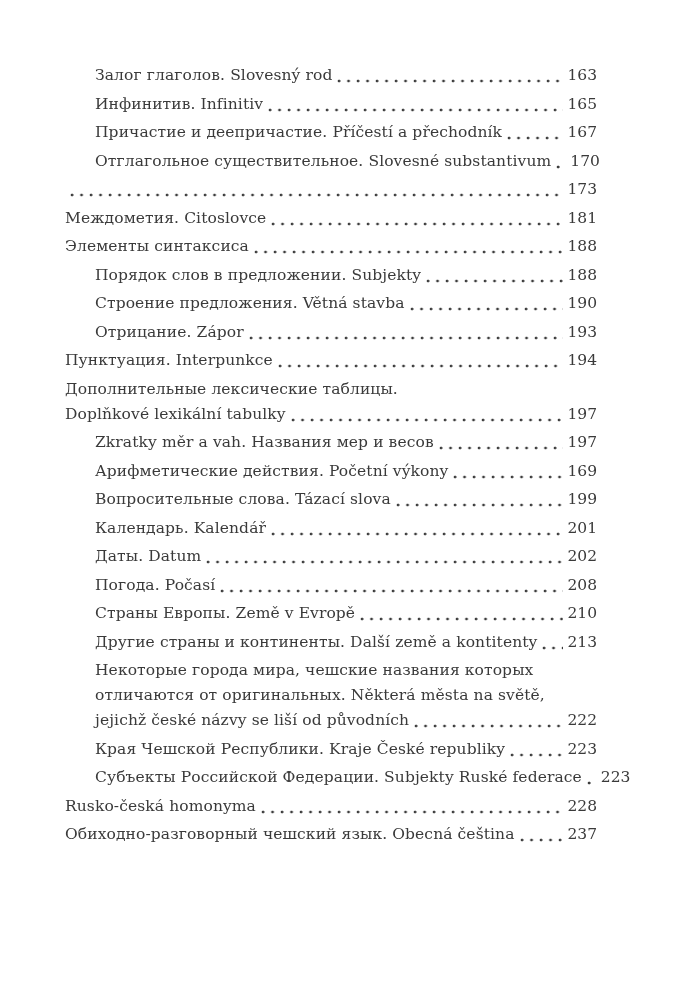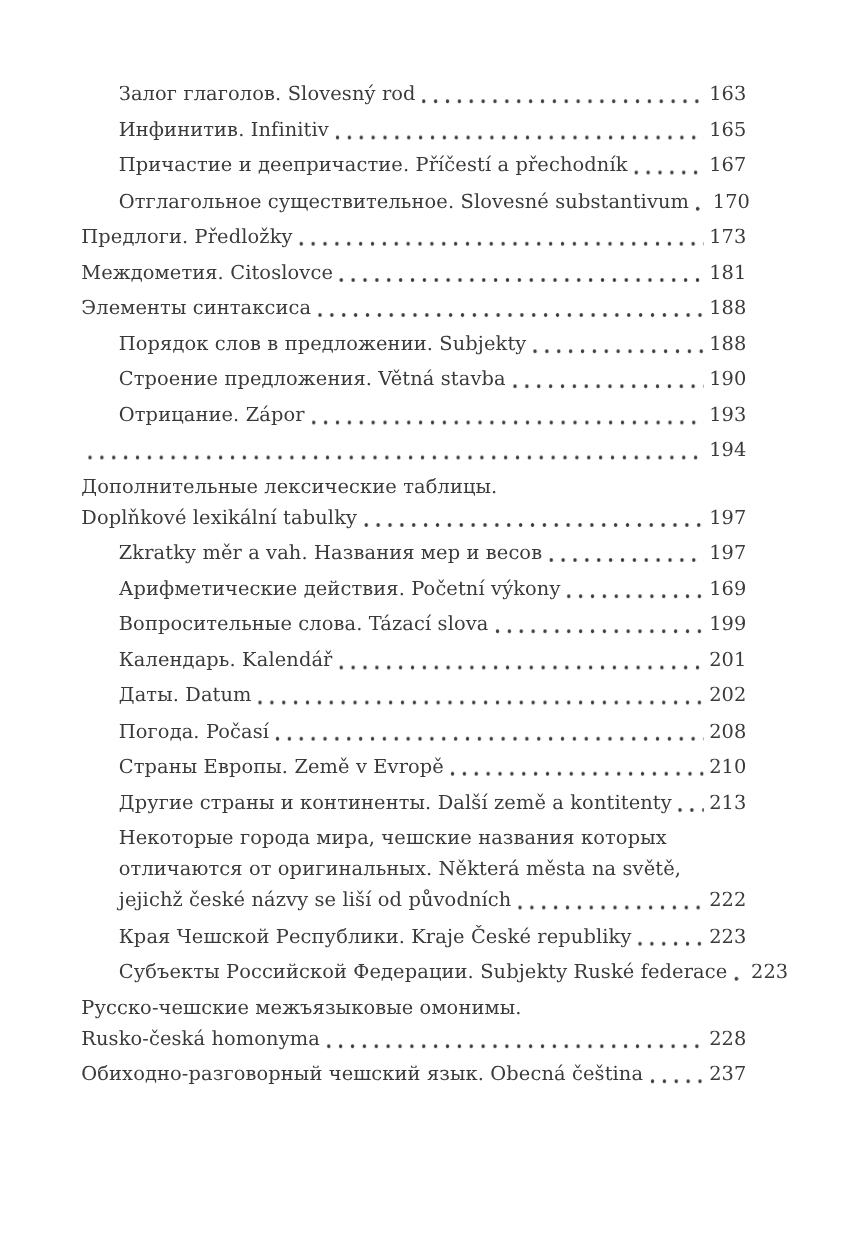--- a/index.html
+++ b/index.html
@@ -82,21 +82,20 @@
       </div>
       <div class="entry indent">
         <div class="line">
           <span class="label">Отглагольное существительное. Slovesné substantivum</span>
           <span class="leader"></span>
           <span class="pagenum">170</span>
         </div>
       </div>
       <div class="entry">
         <div class="line">
-          <span class="label">Предлоги. Předložky</span>
           <span class="leader"></span>
           <span class="pagenum">173</span>
         </div>
       </div>
       <div class="entry">
         <div class="line">
           <span class="label">Междометия. Citoslovce</span>
           <span class="leader"></span>
           <span class="pagenum">181</span>
         </div>
@@ -124,20 +123,21 @@
       </div>
       <div class="entry indent">
         <div class="line">
           <span class="label">Отрицание. Zápor</span>
           <span class="leader"></span>
           <span class="pagenum">193</span>
         </div>
       </div>
       <div class="entry">
         <div class="line">
+          <span class="label">Пунктуация. Interpunkce</span>
           <span class="leader"></span>
           <span class="pagenum">194</span>
         </div>
       </div>
       <div class="entry">
         <div class="line">
           <span class="label">Дополнительные лексические таблицы.</span>
         </div>
         <div class="line">
           <span class="label">Doplňkové lexikální tabulky</span>
@@ -222,23 +222,20 @@
         </div>
       </div>
       <div class="entry indent">
         <div class="line">
           <span class="label">Субъекты Российской Федерации. Subjekty Ruské federace</span>
           <span class="leader"></span>
           <span class="pagenum">223</span>
         </div>
       </div>
       <div class="entry">
-        <div class="line">
-          <span class="label">Русско-чешские межъязыковые омонимы.</span>
-        </div>
         <div class="line">
           <span class="label">Rusko-česká homonyma</span>
           <span class="leader"></span>
           <span class="pagenum">228</span>
         </div>
       </div>
       <div class="entry">
         <div class="line">
           <span class="label">Обиходно-разговорный чешский язык. Obecná čeština</span>
           <span class="leader"></span>

